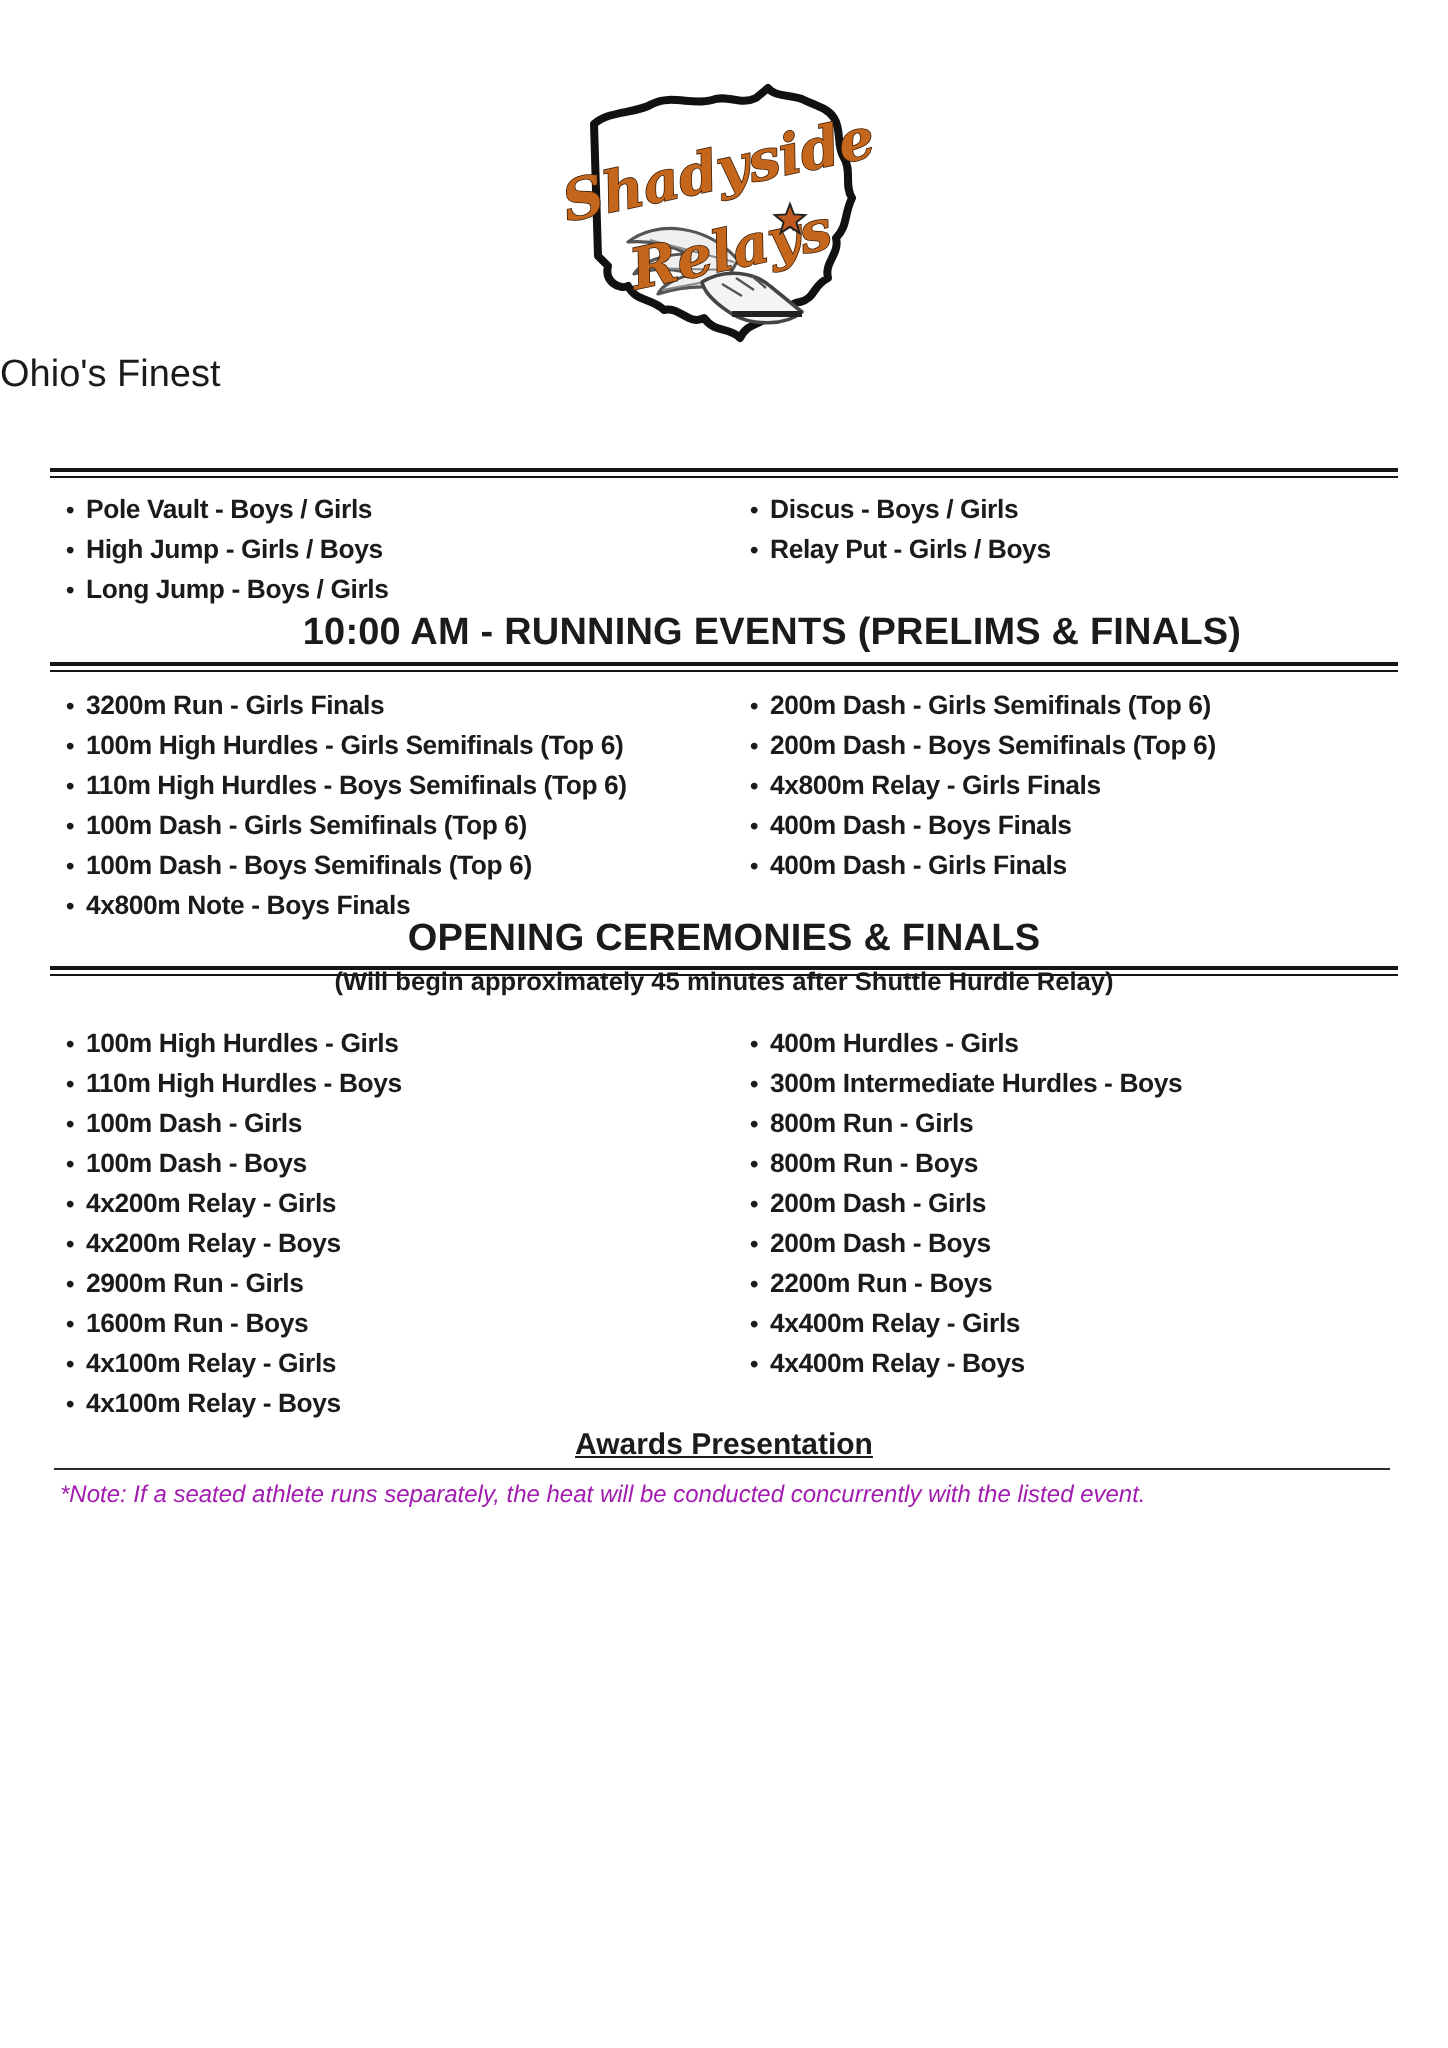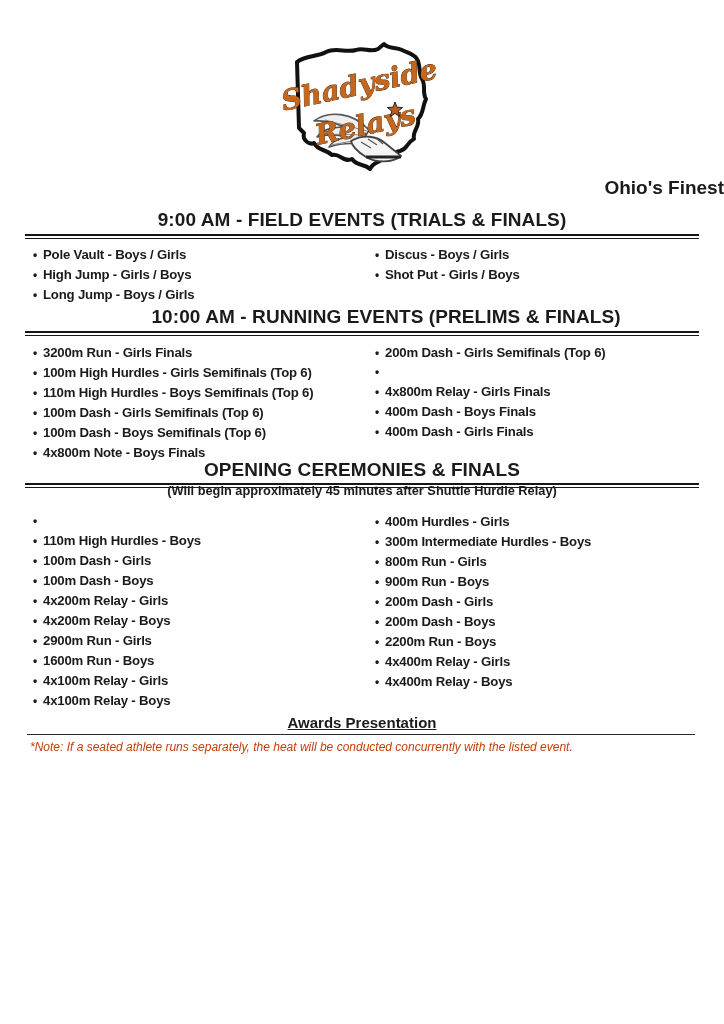--- a/index.html
+++ b/index.html
@@ -24,23 +24,23 @@
   .logo-script {
     font-family: "DejaVu Serif", serif;
     font-style: italic;
     font-weight: bold;
   }
   .page-title {
     position: absolute;
     top: 177px;
     left: 0;
     width: 100%;
-    text-align: right;
+    text-align: left;
     font-size: 19px;
-    font-weight: bold;
+    font-weight: normal;
   }
   .section-heading {
     position: absolute;
     left: 0;
     width: 100%;
     text-align: center;
     font-size: 19px;
     font-weight: bold;
     letter-spacing: 0.1px;
   }
@@ -108,21 +108,21 @@
     text-decoration: underline;
     margin-top: 12px;
   }
   .footnote {
     position: absolute;
     top: 740px;
     left: 30px;
     width: 670px;
     font-size: 12px;
     font-style: italic;
-    color: #c2410c;
+    color: #a21caf;
   }
 </style>
 </head>
 <body>
 
 <div class="page">
 
   <div class="logo">
     <svg viewBox="0 0 178 140" xmlns="http://www.w3.org/2000/svg">
       <path d="M24,26 C32,19 45,21 53,16 C63,11 73,17 83,14 C91,11 97,17 105,13 L111,8
@@ -143,21 +143,20 @@
       </g>
 
       <text class="logo-script" x="8" y="62" font-size="28" transform="rotate(-12 70 55)" stroke="#3c1e06" stroke-width="0.8" paint-order="stroke" fill="#c4661c">Shadyside</text>
       <text class="logo-script" x="42" y="100" font-size="28" transform="rotate(-12 85 92)" stroke="#3c1e06" stroke-width="0.8" paint-order="stroke" fill="#c4661c">Relays</text>
       <polygon points="122,66 124,71.2 129.6,71.5 125.2,75.1 126.7,80.5 122,77.4 117.3,80.5 118.8,75.1 114.4,71.5 120,71.2" stroke="#222222" stroke-width="1" fill="#c05a22"></polygon>
     </svg>
   </div>
 
   <div class="page-title">Ohio's Finest</div>
 
-  <div class="section-heading h-field">9:00 AM - FIELD EVENTS (TRIALS &amp; FINALS)</div>
   <div class="rule rule-double r1"></div>
   <div class="col col-left field-col">
     <div class="event-item">
         <span class="bullet">•</span>
         <span>Pole Vault - Boys / Girls</span>
       </div>
     <div class="event-item">
         <span class="bullet">•</span>
         <span>High Jump - Girls / Boys</span>
       </div>
@@ -166,21 +165,21 @@
         <span>Long Jump - Boys / Girls</span>
       </div>
   </div>
   <div class="col col-right field-col">
     <div class="event-item">
         <span class="bullet">•</span>
         <span>Discus - Boys / Girls</span>
       </div>
     <div class="event-item">
         <span class="bullet">•</span>
-        <span>Shot Put - Girls / Boys</span>
+        <span>Relay Put - Girls / Boys</span>
       </div>
   </div>
 
   <div class="section-heading h-running">10:00 AM - RUNNING EVENTS (PRELIMS &amp; FINALS)</div>
   <div class="rule rule-double r2"></div>
   <div class="col col-left running-col">
     <div class="event-item">
         <span class="bullet">•</span>
         <span>3200m Run - Girls Finals</span>
       </div>
@@ -205,20 +204,21 @@
         <span>4x800m Note - Boys Finals</span>
       </div>
   </div>
   <div class="col col-right running-col">
     <div class="event-item">
         <span class="bullet">•</span>
         <span>200m Dash - Girls Semifinals (Top 6)</span>
       </div>
     <div class="event-item">
         <span class="bullet">•</span>
+        <span>200m Dash - Boys Semifinals (Top 6)</span>
       </div>
     <div class="event-item">
         <span class="bullet">•</span>
         <span>4x800m Relay - Girls Finals</span>
       </div>
     <div class="event-item">
         <span class="bullet">•</span>
         <span>400m Dash - Boys Finals</span>
       </div>
     <div class="event-item">
@@ -226,20 +226,21 @@
         <span>400m Dash - Girls Finals</span>
       </div>
   </div>
 
   <div class="section-heading h-finals">OPENING CEREMONIES &amp; FINALS</div>
   <div class="rule rule-double r3"></div>
   <div class="subtitle">(Will begin approximately 45 minutes after Shuttle Hurdle Relay)</div>
   <div class="col col-left finals-col">
     <div class="event-item">
         <span class="bullet">•</span>
+        <span>100m High Hurdles - Girls</span>
       </div>
     <div class="event-item">
         <span class="bullet">•</span>
         <span>110m High Hurdles - Boys</span>
       </div>
     <div class="event-item">
         <span class="bullet">•</span>
         <span>100m Dash - Girls</span>
       </div>
     <div class="event-item">
@@ -279,21 +280,21 @@
     <div class="event-item">
         <span class="bullet">•</span>
         <span>300m Intermediate Hurdles - Boys</span>
       </div>
     <div class="event-item">
         <span class="bullet">•</span>
         <span>800m Run - Girls</span>
       </div>
     <div class="event-item">
         <span class="bullet">•</span>
-        <span>900m Run - Boys</span>
+        <span>800m Run - Boys</span>
       </div>
     <div class="event-item">
         <span class="bullet">•</span>
         <span>200m Dash - Girls</span>
       </div>
     <div class="event-item">
         <span class="bullet">•</span>
         <span>200m Dash - Boys</span>
       </div>
     <div class="event-item">

